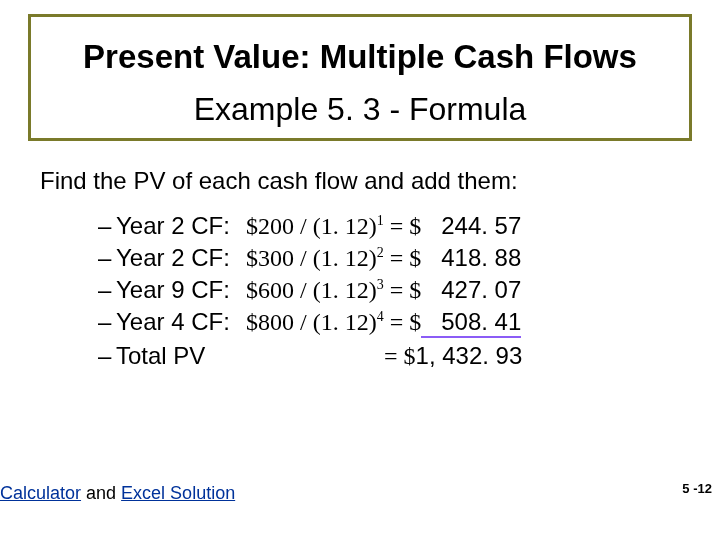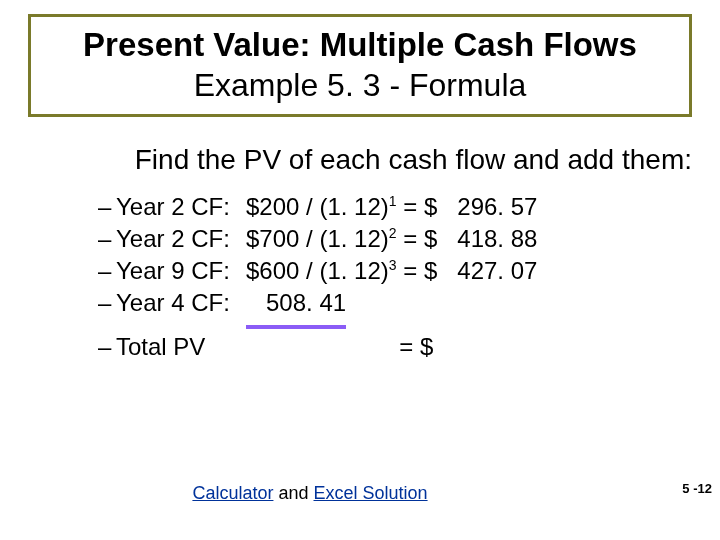--- a/index.html
+++ b/index.html
@@ -19,35 +19,34 @@
     padding: 14px 28px 0 28px;
   }
   .title-box {
     border: 3px solid #7a7a2a;
     padding: 6px 10px 10px 10px;
     text-align: center;
   }
   .title {
     font-size: 33px;
     line-height: 1.1;
-    margin: 4px;
+    margin: 16px;
   }
   .subtitle {
     font-size: 32px;
     margin: 4px 0 0 0;
   }
   .body {
     margin-top: 26px;
   }
   .instruction {
-    font-size: 28px;
+    font-size: 24px;
     line-height: 1.2;
-    margin: 0 0 16px 0;
+    margin: 0 0 16px 12px;
     text-indent: -0px;
-    text-align: right;
   }
   .rows {
     margin-left: 70px;
     font-size: 24px;
   }
   .row {
     display: flex;
     align-items: baseline;
     margin: 4px 0;
     white-space: pre;
@@ -55,39 +54,40 @@
   .row .dash {
     width: 18px;
     flex: 0 0 auto;
   }
   .row .label {
     width: 130px;
     flex: 0 0 auto;
   }
   .row .calc {
     flex: 0 0 auto;
+    font-family: Liberation Serif, serif;
   }
   .row sup {
     font-size: 14px;
     vertical-align: super;
     line-height: 0;
   }
   .row .value {
     flex: 0 0 auto;
   }
   .underline {
-    border-bottom: 4px solid #8b5cf6;
-    padding-bottom: 8px;
+    border-bottom: 2px solid #8b5cf6;
+    padding-bottom: 0;
   }
   .footer-links {
     position: absolute;
     left: 0;
     width: 620px;
     bottom: 36px;
-    text-align: center;
+    text-align: left;
     font-size: 18px;
   }
   .footer-links a {
     color: #00329a;
     text-decoration: underline;
   }
   .pagenum {
     position: absolute;
     right: 8px;
     bottom: 44px;
@@ -107,47 +107,49 @@
 
   <div class="body">
     <p class="instruction">Find the PV of each cash flow and add them:</p>
 
     <div class="rows">
 
       <div class="row">
         <span class="dash">– </span>
         <span class="label">Year 2 CF: </span>
         <span class="calc"><span>$200</span> / <span>(1. 12)</span><sup>1</sup> = $</span>
-        <span class="value">   296. 57</span>
+        <span class="value">   244. 57</span>
       </div>
 
       <div class="row">
         <span class="dash">– </span>
         <span class="label">Year 2 CF: </span>
-        <span class="calc"><span>$700</span> / <span>(1. 12)</span><sup>2</sup> = $</span>
+        <span class="calc"><span>$300</span> / <span>(1. 12)</span><sup>2</sup> = $</span>
         <span class="value">   418. 88</span>
       </div>
 
       <div class="row">
         <span class="dash">– </span>
         <span class="label">Year 9 CF: </span>
         <span class="calc"><span>$600</span> / <span>(1. 12)</span><sup>3</sup> = $</span>
         <span class="value">   427. 07</span>
       </div>
 
       <div class="row">
         <span class="dash">– </span>
         <span class="label">Year 4 CF: </span>
+        <span class="calc"><span>$800</span> / <span>(1. 12)</span><sup>4</sup> = $</span>
         <span class="value underline">   508. 41</span>
       </div>
 
       <div class="row">
         <span class="dash">– </span>
         <span class="label">Total PV</span>
         <span class="calc">                       = $</span>
+        <span class="value">1, 432. 93</span>
       </div>
 
     </div>
   </div>
 
   <div class="footer-links">
     <a href="#">Calculator</a><span> and </span><a href="#">Excel Solution</a>
   </div>
 
   <div class="pagenum">5 -12</div>

